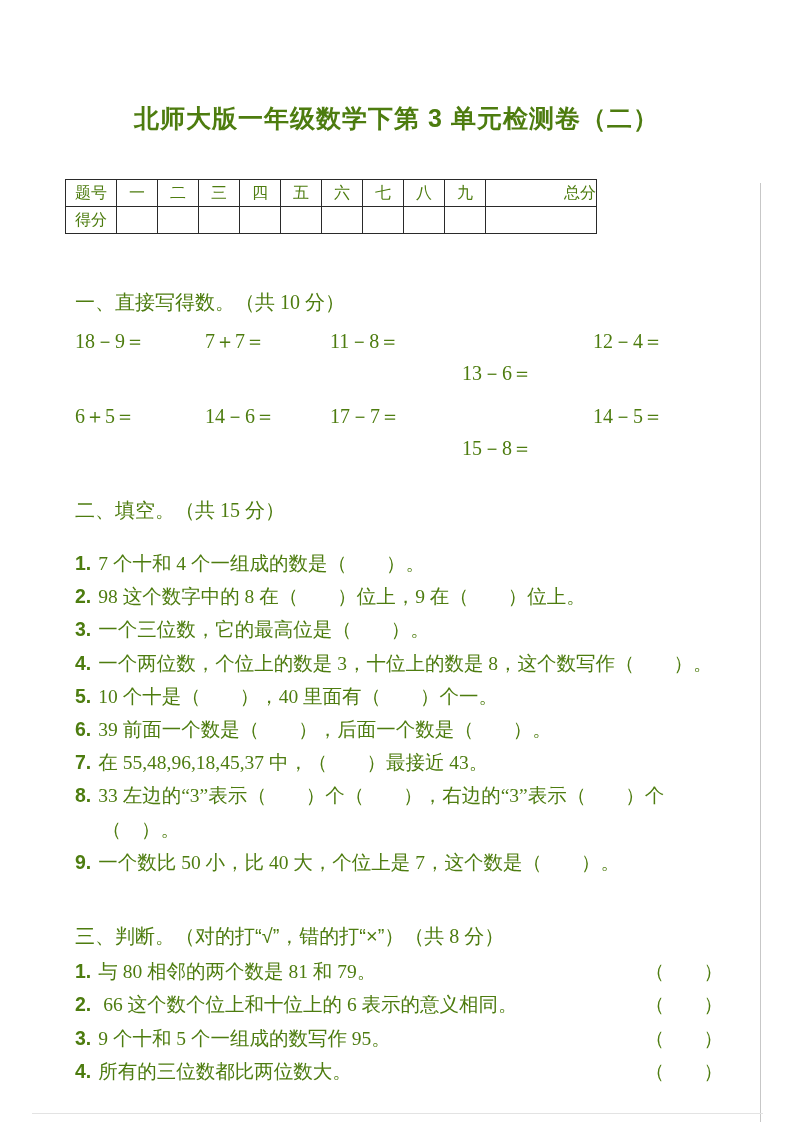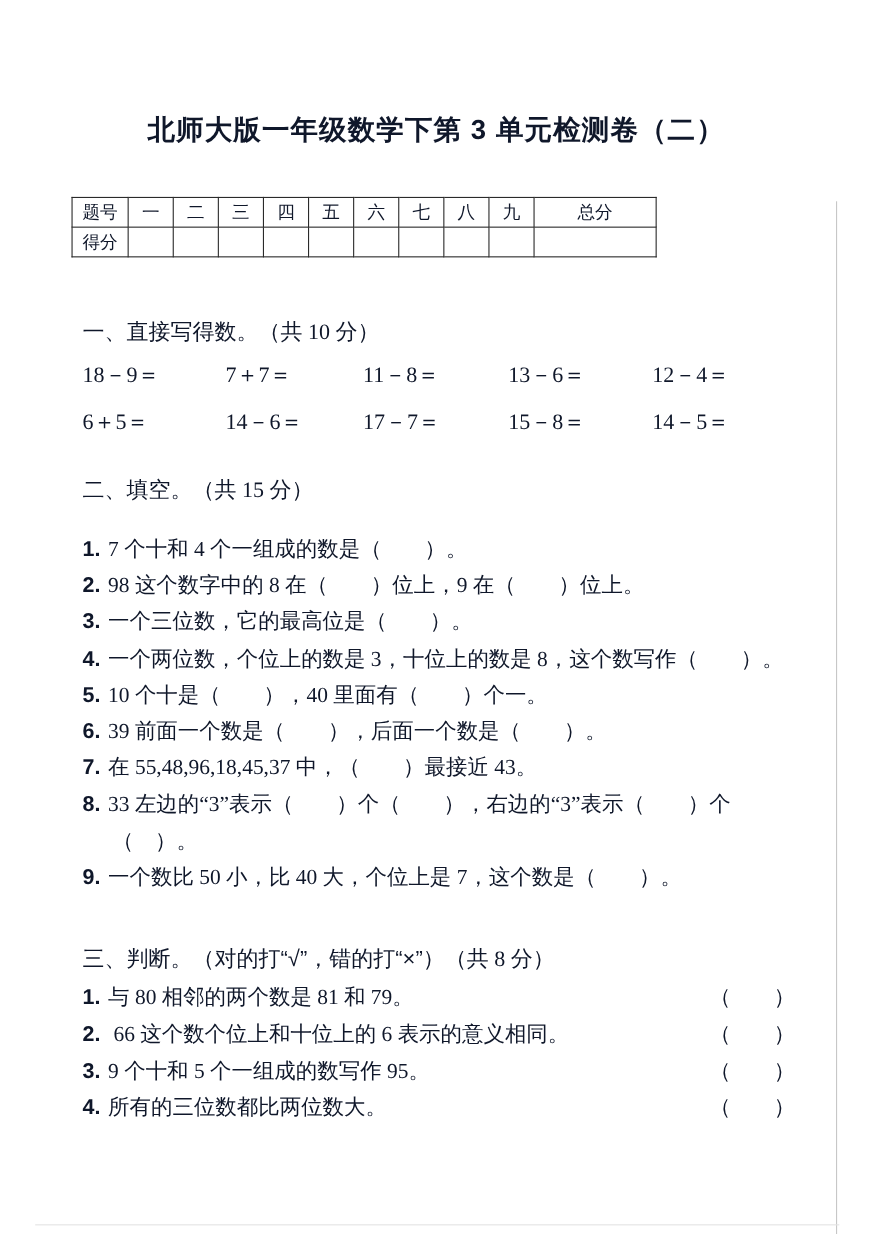--- a/index.html
+++ b/index.html
@@ -1,20 +1,20 @@
 <!DOCTYPE html>
 <html><head>
 <meta charset="utf-8">
 <style>
   html,body { margin:0; padding:0; background:#ffffff; }
   .page {
     position:relative;
     width:793px; height:1122px;
     background:#ffffff;
-    color:#0f172a;
+    color:#4d7c0f;
     font-family:"Liberation Serif","DejaVu Serif",serif;
     overflow:hidden;
   }
   .content { padding:0 70px 0 75px; }
 
   .title {
     margin:0;
     padding-top:101px;
     text-align:center;
     font-family:"Liberation Sans","DejaVu Sans",sans-serif;
@@ -32,36 +32,36 @@
   .score-table td {
     border:1.2px solid #2a2a2a;
     height:26px;
     text-align:center;
     vertical-align:middle;
     font-size:16px;
     padding:0;
   }
   .score-table td:first-child { width:50px; }
   .score-table td.mid { width:40px; }
-  .score-table td.total { width:110px; }
+  .score-table td.total { width:110px;text-align:right; }
 
   .sec-heading { font-size:20px; line-height:28px; white-space:nowrap; }
   .sec-heading .h {
     font-weight:normal;
     font-family:"Liberation Sans","DejaVu Sans",sans-serif;
   }
   .sec-heading .pts { font-weight:normal; }
 
   .sec1-heading { margin-top:54px; }
   .arith { display:flex; font-size:20px; line-height:35px; margin-top:8px; }
   .arith .cell { display:inline-block; }
   .arith .c0 { width:130px; }
   .arith .c1 { width:125px; }
   .arith .c2 { width:132px; }
-  .arith .c3 { width:131px; }
+  .arith .c3 { width:131px;margin-top:32px; }
   .arith .c4 { flex:1; }
 
   .sec2-heading { margin-top:30px; }
   .fill-items { margin-top:23px; font-size:19.5px; }
   .fill-item {
     padding-left:27px;
     text-indent:-27px;
     line-height:33.2px;
   }
   .num {

